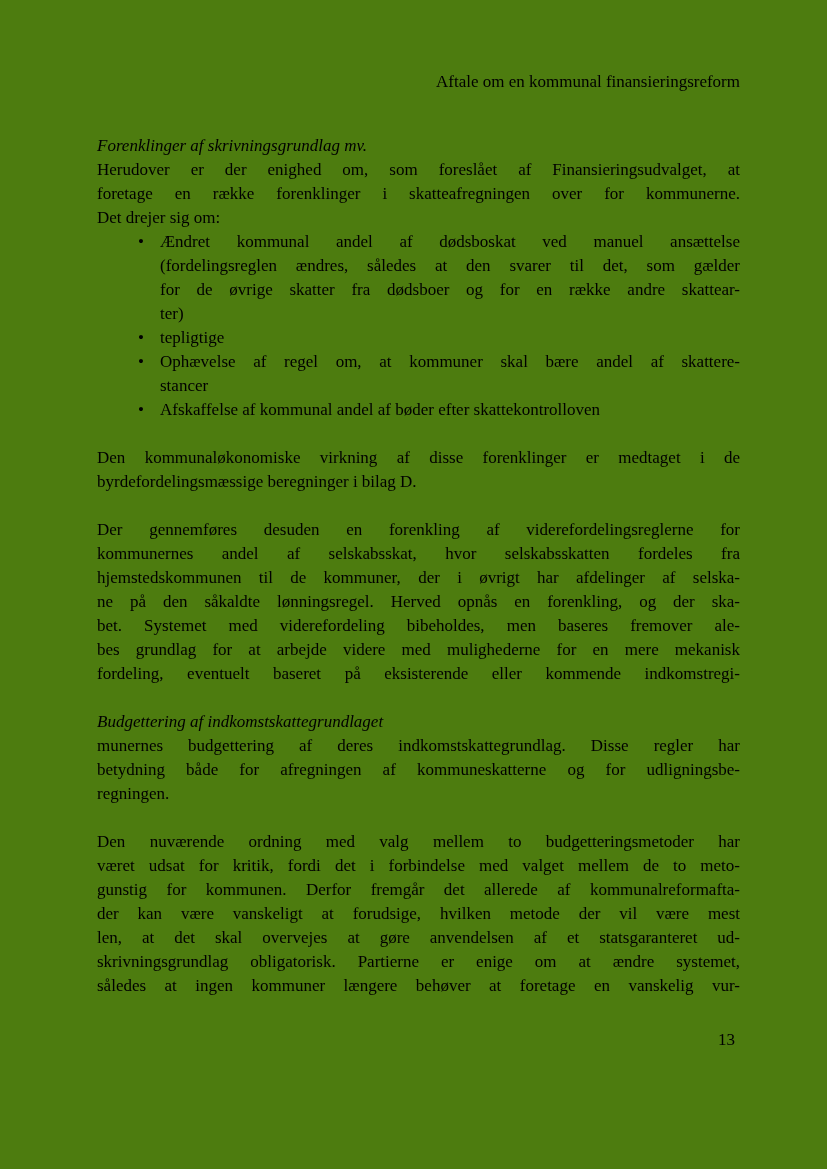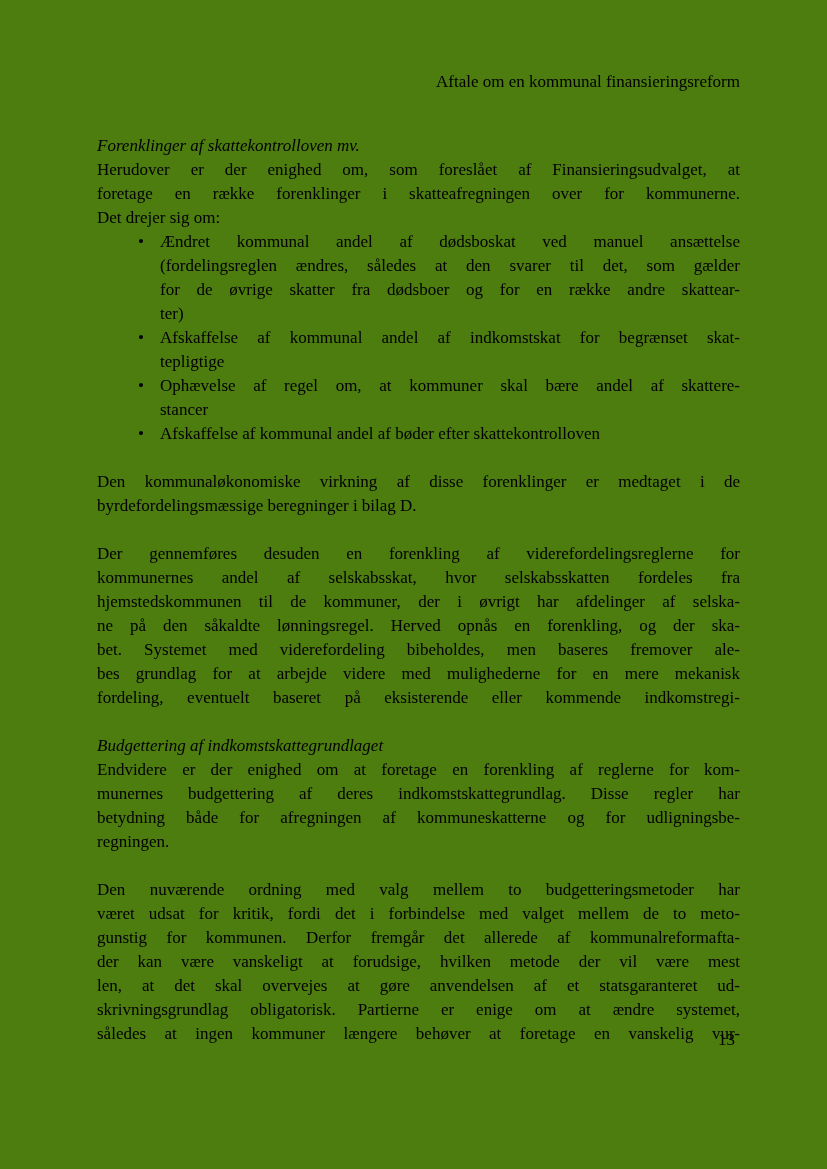--- a/index.html
+++ b/index.html
@@ -65,40 +65,39 @@
     line-height: 24px;
   }
 </style>
 </head>
 <body>
 
 <div class="page">
   <div class="content">
     <div class="running-header">Aftale om en kommunal finansieringsreform</div>
     <div id="doc-body">
-        <div class="section-heading">Forenklinger af skattekontrolloven mv.</div>
+        <div class="section-heading">Forenklinger af skrivningsgrundlag mv.</div>
         <div class="para">
           <div class="jline">Herudover er der enighed om, som foreslået af Finansieringsudvalget, at</div>
           <div class="jline">foretage en række forenklinger i skatteafregningen over for kommunerne.</div>
           <div class="jline last">Det drejer sig om:</div>
         </div>
         <div class="bullet-list">
           <div class="bullet-item">
             <span class="bullet-marker">•</span>
             <div class="bullet-text">
               <div class="jline">Ændret kommunal andel af dødsboskat ved manuel ansættelse</div>
               <div class="jline">(fordelingsreglen ændres, således at den svarer til det, som gælder</div>
               <div class="jline">for de øvrige skatter fra dødsboer og for en række andre skattear-</div>
               <div class="jline last">ter)</div>
             </div>
           </div>
           <div class="bullet-item">
             <span class="bullet-marker">•</span>
             <div class="bullet-text">
-              <div class="jline">Afskaffelse af kommunal andel af indkomstskat for begrænset skat-</div>
               <div class="jline last">tepligtige</div>
             </div>
           </div>
           <div class="bullet-item">
             <span class="bullet-marker">•</span>
             <div class="bullet-text">
               <div class="jline">Ophævelse af regel om, at kommuner skal bære andel af skattere-</div>
               <div class="jline last">stancer</div>
             </div>
           </div>
@@ -117,21 +116,20 @@
           <div class="jline">Der gennemføres desuden en forenkling af viderefordelingsreglerne for</div>
           <div class="jline">kommunernes andel af selskabsskat, hvor selskabsskatten fordeles fra</div>
           <div class="jline">hjemstedskommunen til de kommuner, der i øvrigt har afdelinger af selska-</div>
           <div class="jline">ne på den såkaldte lønningsregel. Herved opnås en forenkling, og der ska-</div>
           <div class="jline">bet. Systemet med viderefordeling bibeholdes, men baseres fremover ale-</div>
           <div class="jline">bes grundlag for at arbejde videre med mulighederne for en mere mekanisk</div>
           <div class="jline">fordeling, eventuelt baseret på eksisterende eller kommende indkomstregi-</div>
         </div>
         <div class="section-heading gap">Budgettering af indkomstskattegrundlaget</div>
         <div class="para">
-          <div class="jline">Endvidere er der enighed om at foretage en forenkling af reglerne for kom-</div>
           <div class="jline">munernes budgettering af deres indkomstskattegrundlag. Disse regler har</div>
           <div class="jline">betydning både for afregningen af kommuneskatterne og for udligningsbe-</div>
           <div class="jline last">regningen.</div>
         </div>
         <div class="para gap">
           <div class="jline">Den nuværende ordning med valg mellem to budgetteringsmetoder har</div>
           <div class="jline">været udsat for kritik, fordi det i forbindelse med valget mellem de to meto-</div>
           <div class="jline">gunstig for kommunen. Derfor fremgår det allerede af kommunalreformafta-</div>
           <div class="jline">der kan være vanskeligt at forudsige, hvilken metode der vil være mest</div>
           <div class="jline">len, at det skal overvejes at gøre anvendelsen af et statsgaranteret ud-</div>

